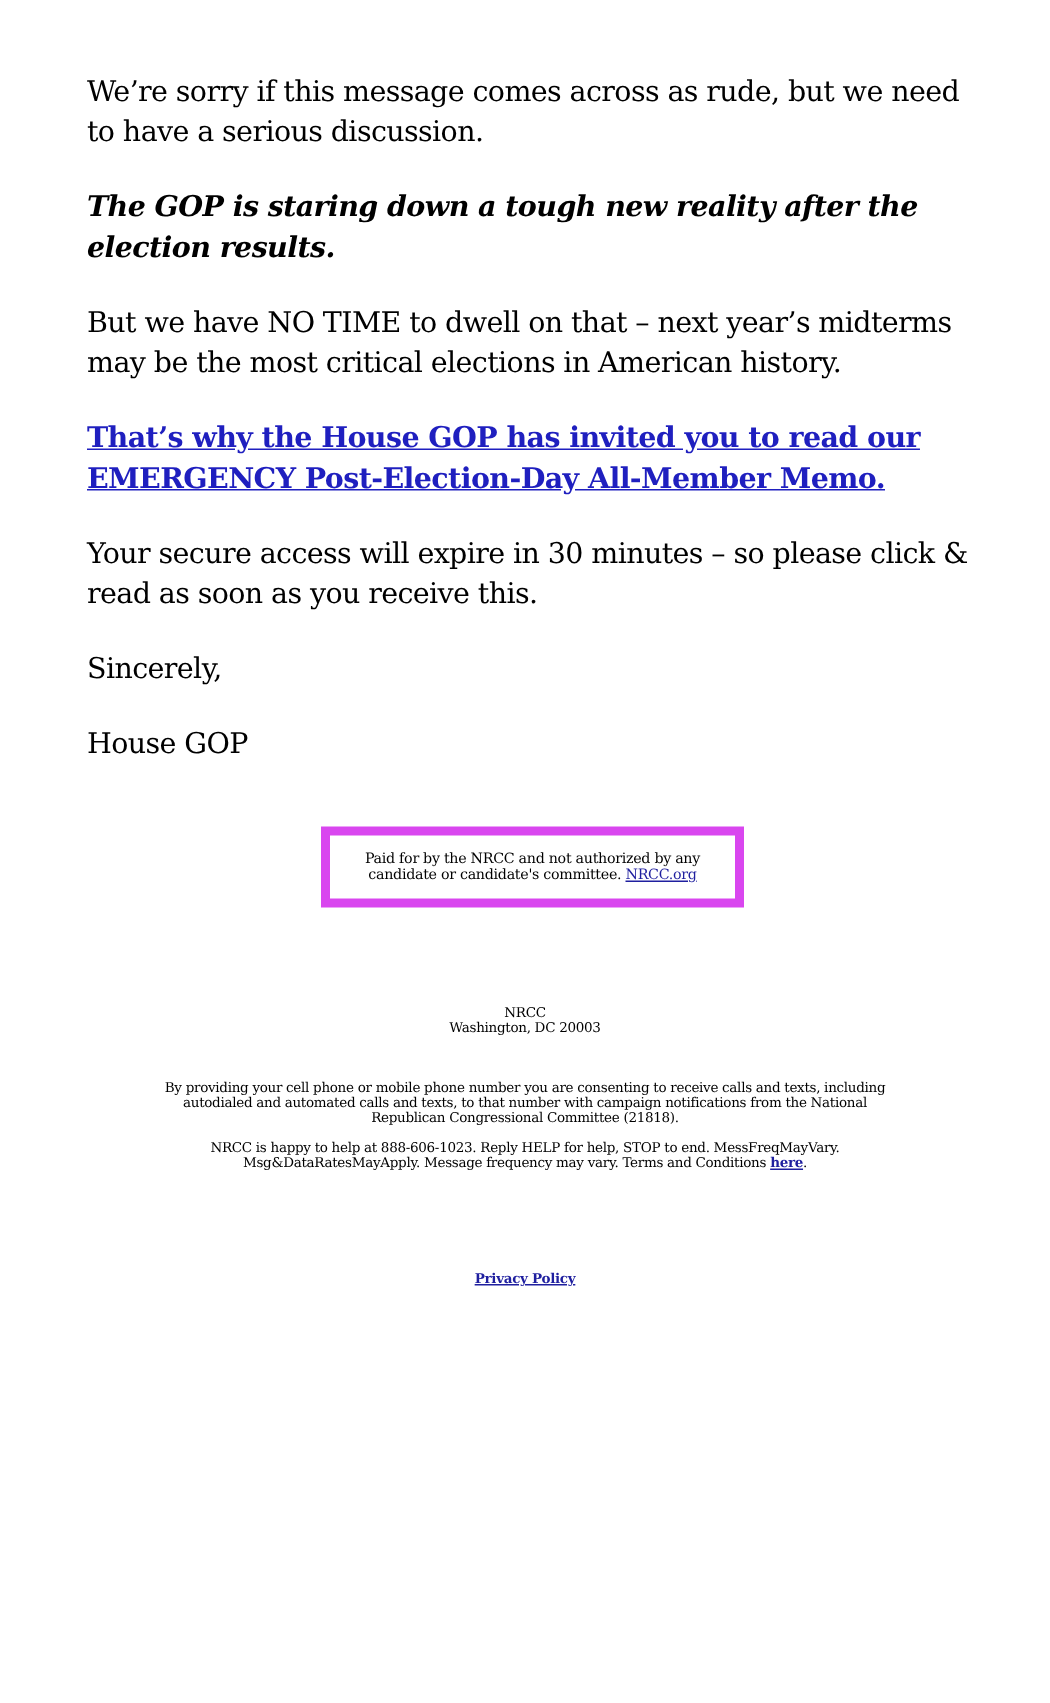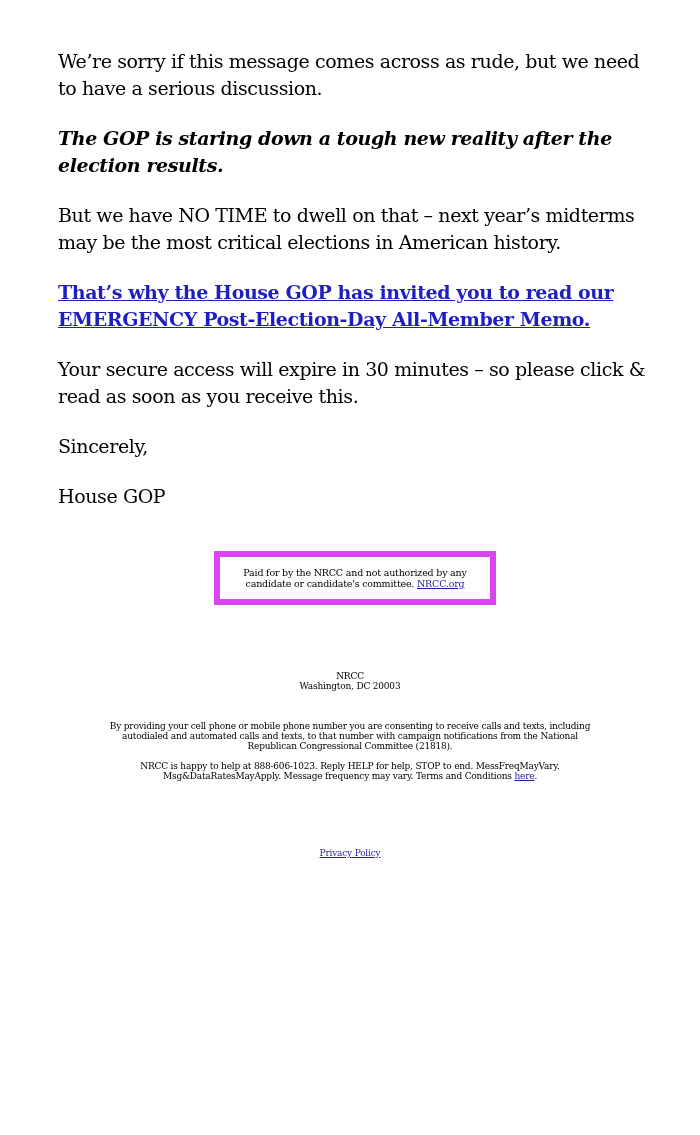--- a/index.html
+++ b/index.html
@@ -68,20 +68,21 @@
       letter-spacing: -0.2px;
       margin-top: 32px;
     }
     .address { top: 639px; }
     .consent { top: 689px; }
     .help { top: 729px; }
     .privacy { top: 816px; }
     .footer a {
       color: #1f1f9f;
       text-decoration: underline;
+      font-weight: bold;
     }
     .line { display: block; }
   </style>
 </head>
 <body>
 
 <div class="content">
   <p>We’re sorry if this message comes across as rude, but we need to have a serious discussion.</p>
   <p class="bold-italic">The GOP is staring down a tough new reality after the election results.</p>
   <p>But we have NO TIME to dwell on that – next year’s midterms may be the most critical elections in American history.</p>

